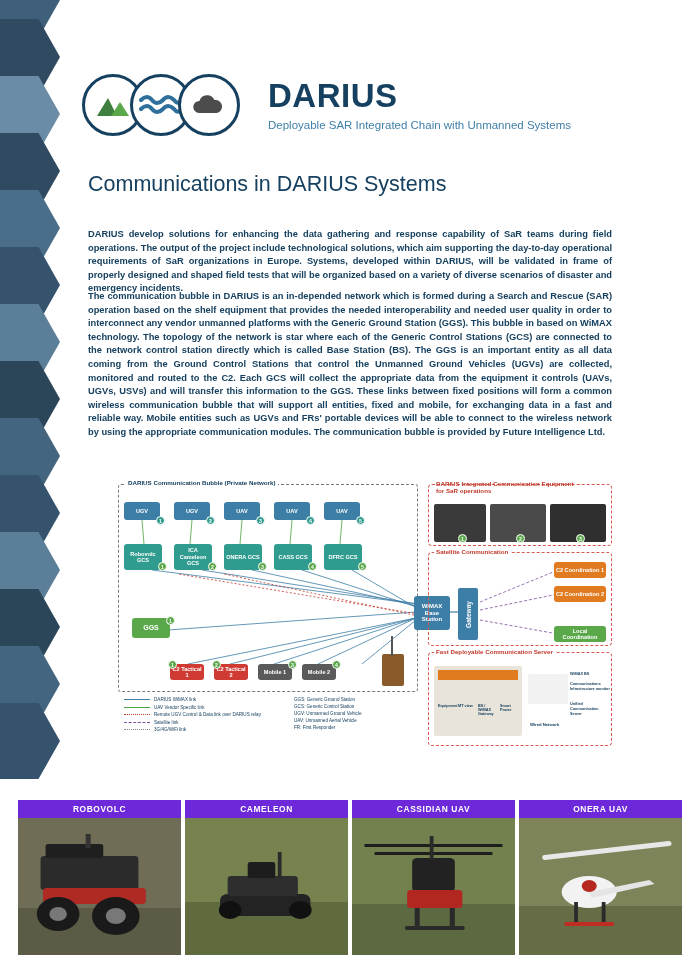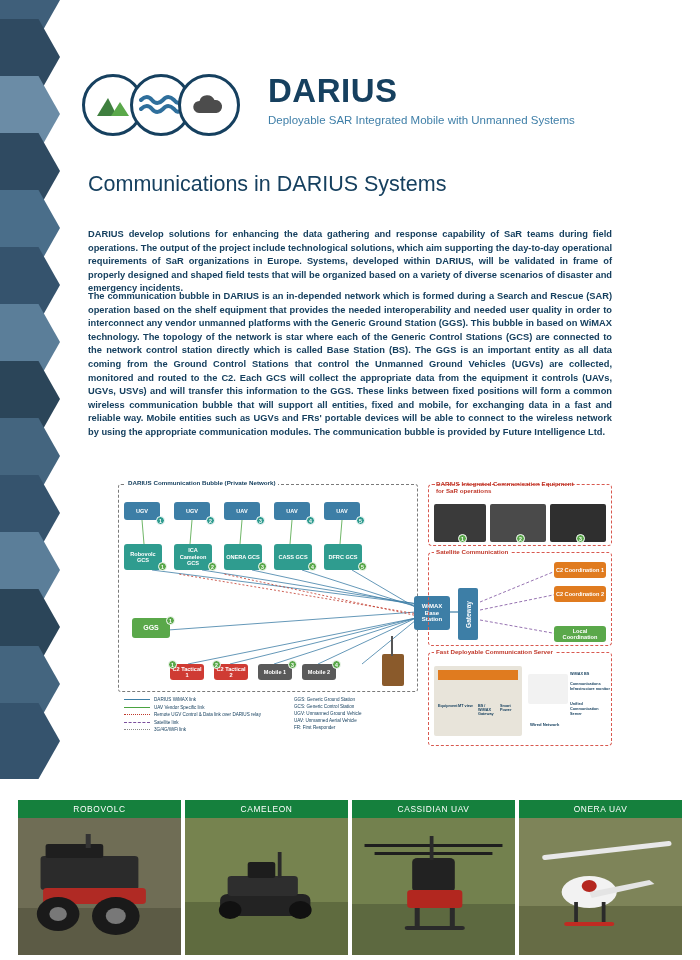--- a/index.html
+++ b/index.html
@@ -28,21 +28,21 @@
     position: absolute;
     left: -26px;
     width: 86px; height: 76px;
     clip-path: polygon(25% 0%, 75% 0%, 100% 50%, 75% 100%, 25% 100%, 0% 50%);
   }
 
   
   .logo-wrap {
     position: absolute;
     left: 82px; top: 74px;
-    display: flex; align-items: flex-start;
+    display: flex; align-items: center;
   }
   .logo-circles { display: flex; }
   .circ {
     width: 62px; height: 62px;
     border: 3px solid #16405f;
     border-radius: 50%;
     background: #fff;
     margin-right: -14px;
     position: relative;
     overflow: hidden;
@@ -192,24 +192,24 @@
   .strip-cell {
     position: relative;
     flex: 1;
     background: #6d6d5f;
     overflow: hidden;
   }
   .strip-cap {
     position: absolute;
     left: 0; top: 0; right: 0;
     height: 18px;
-    background: #15803d;
+    background: #6d28d9;
     color: #fff;
     font-size: 8.4px;
-    font-weight: normal;
+    font-weight: bold;
     letter-spacing: 0.6px;
     display: flex; align-items: center; justify-content: center;
   }
   .ground {
     position: absolute;
     left: 0; right: 0; bottom: 0; top: 18px;
   }
 </style>
 </head>
 <body>
@@ -248,21 +248,21 @@
         </svg>
       </div>
       <div class="circ">
         <svg width="40" height="26" viewBox="0 0 40 26">
           <path d="M10 21 a6 6 0 0 1 0.5 -12 a8 8 0 0 1 15 -1 a6 6 0 0 1 2 13 z" fill="#4c4c4c"></path>
         </svg>
       </div>
     </div>
     <div class="brand">
       <div class="brand-title">DARIUS</div>
-      <div class="brand-sub">Deployable SAR Integrated Mobile with Unmanned Systems</div>
+      <div class="brand-sub">Deployable SAR Integrated Chain with Unmanned Systems</div>
     </div>
   </div>
 
   <div class="doc-title">Communications in DARIUS Systems</div>
   <div class="para para-1">DARIUS develop solutions for enhancing the data gathering and response capability of SaR teams during field operations. The output of the project include technological solutions, which aim supporting the day-to-day operational requirements of SaR organizations in Europe. Systems, developed within DARIUS, will be validated in frame of properly designed and shaped field tests that will be organized based on a variety of diverse scenarios of disaster and emergency incidents.</div>
   <div class="para para-2">The communication bubble in DARIUS is an in-depended network which is formed during a Search and Rescue (SAR) operation based on the shelf equipment that provides the needed interoperability and needed user quality in order to interconnect any vendor unmanned platforms with the Generic Ground Station (GGS). This bubble in based on WiMAX technology. The topology of the network is star where each of the Generic Control Stations (GCS) are connected to the network control station directly which is called Base Station (BS). The GGS is an important entity as all data coming from the Ground Control Stations that control the Unmanned Ground Vehicles (UGVs) are collected, monitored and routed to the C2. Each GCS will collect the appropriate data from the equipment it controls (UAVs, UGVs, USVs) and will transfer this information to the GGS. These links between fixed positions will form a common wireless communication bubble that will support all entities, fixed and mobile, for exchanging data in a fast and reliable way. Mobile entities such as UGVs and FRs' portable devices will be able to connect to the wireless network by using the appropriate communication modules. The communication bubble is provided by Future Intelligence Ltd.</div>
 
   <div class="diagram">
 
     <div class="dash-box" style="left:0; top:6px; width:300px; height:208px;"></div>

